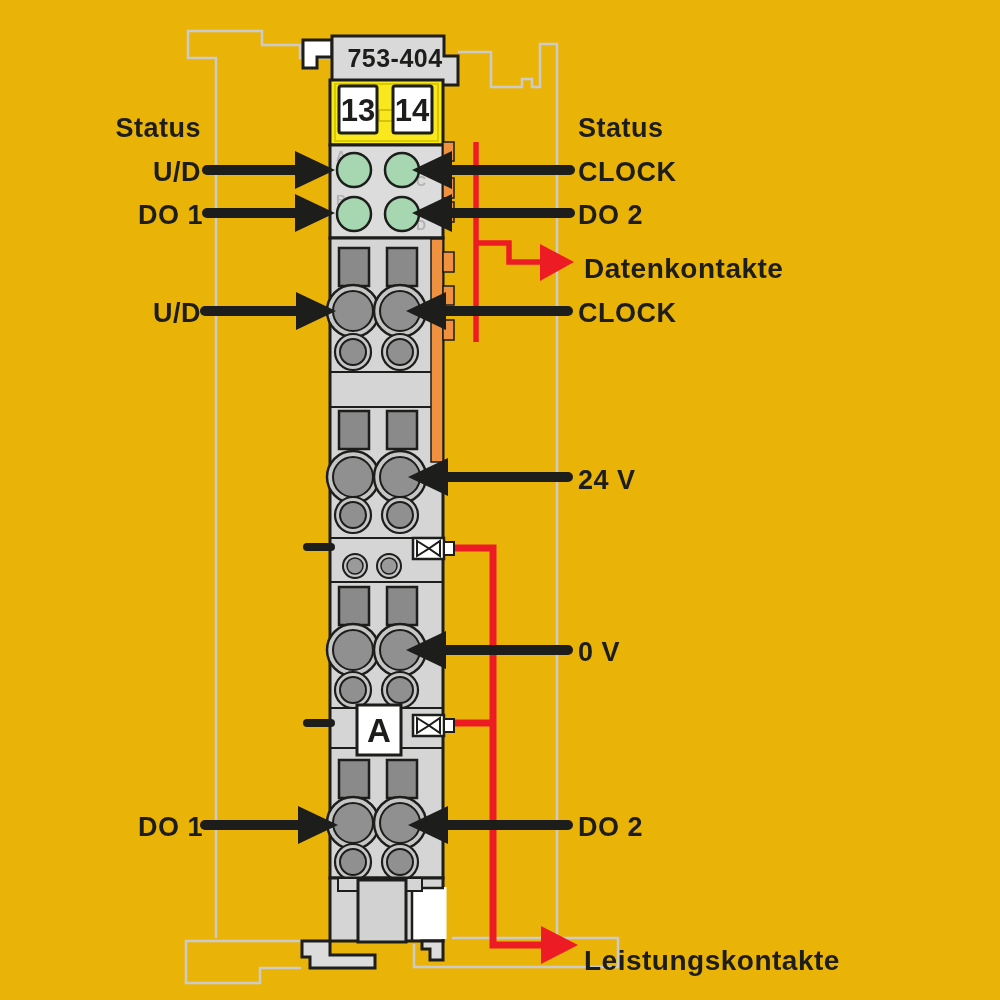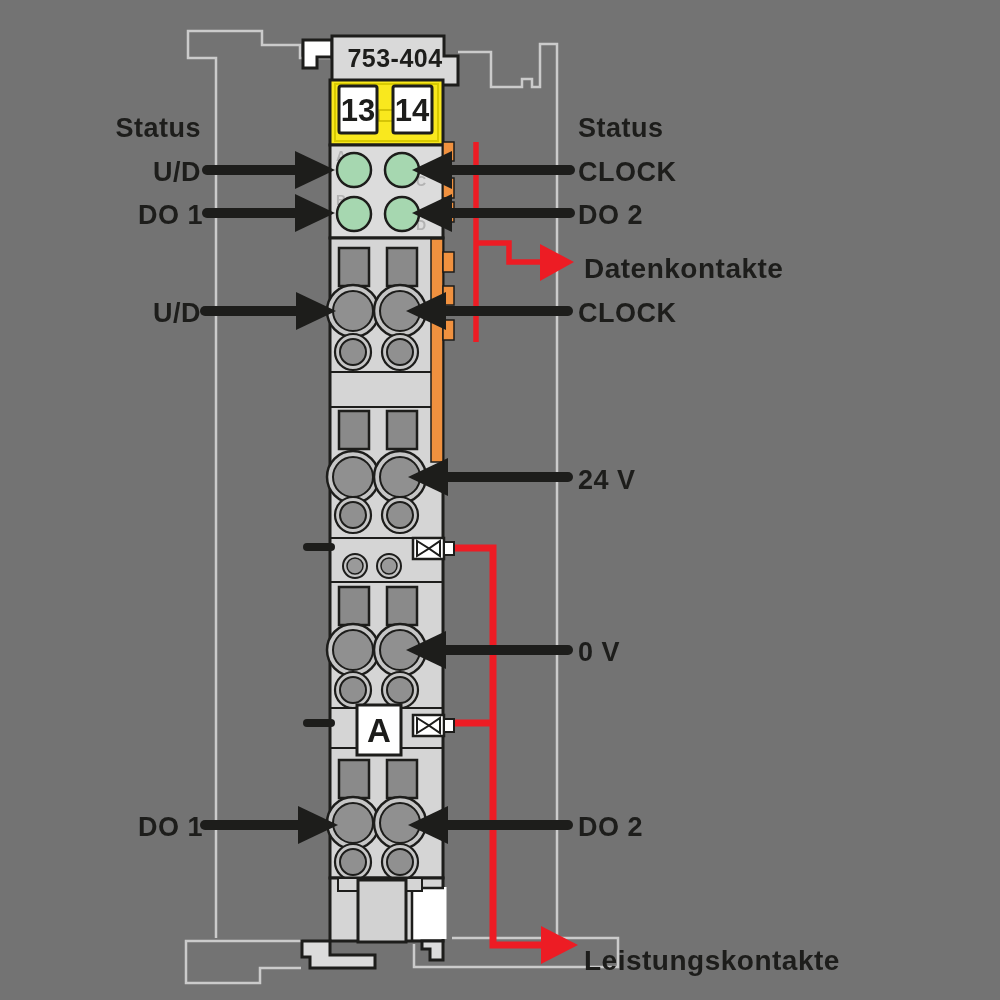--- a/index.html
+++ b/index.html
@@ -1,16 +1,16 @@
 <!DOCTYPE html>
 <html><head>
 <meta charset="utf-8">
 <style>
   html,body{margin:0;padding:0;background:#ffffff;}
-  .canvas{position:relative;width:1000px;height:1000px;background:#737373;overflow:hidden;}
+  .canvas{position:relative;width:1000px;height:1000px;background:#eab308;overflow:hidden;}
   svg{display:block;}
   .lbl{font:bold 27px "Liberation Sans", sans-serif;fill:#1d1d1b;letter-spacing:0.5px;}
   .lbl-big{font:bold 28px "Liberation Sans", sans-serif;fill:#1d1d1b;letter-spacing:0.5px;}
   .mod-id{font:bold 25px "Liberation Sans", sans-serif;fill:#1d1d1b;letter-spacing:0.5px;}
   .tnum{font:bold 31px "Liberation Sans", sans-serif;fill:#1d1d1b;}
   .marker{font:bold 33px "Liberation Sans", sans-serif;fill:#1d1d1b;}
   .led-letter{font:bold 14px "Liberation Sans", sans-serif;fill:#b3b3b3;}
   .bg-outline{stroke:#cbcbcb;stroke-width:2.5;fill:none;}
   .blk{stroke:#1d1d1b;}
   .red-line{stroke:#ed1c24;fill:none;}

